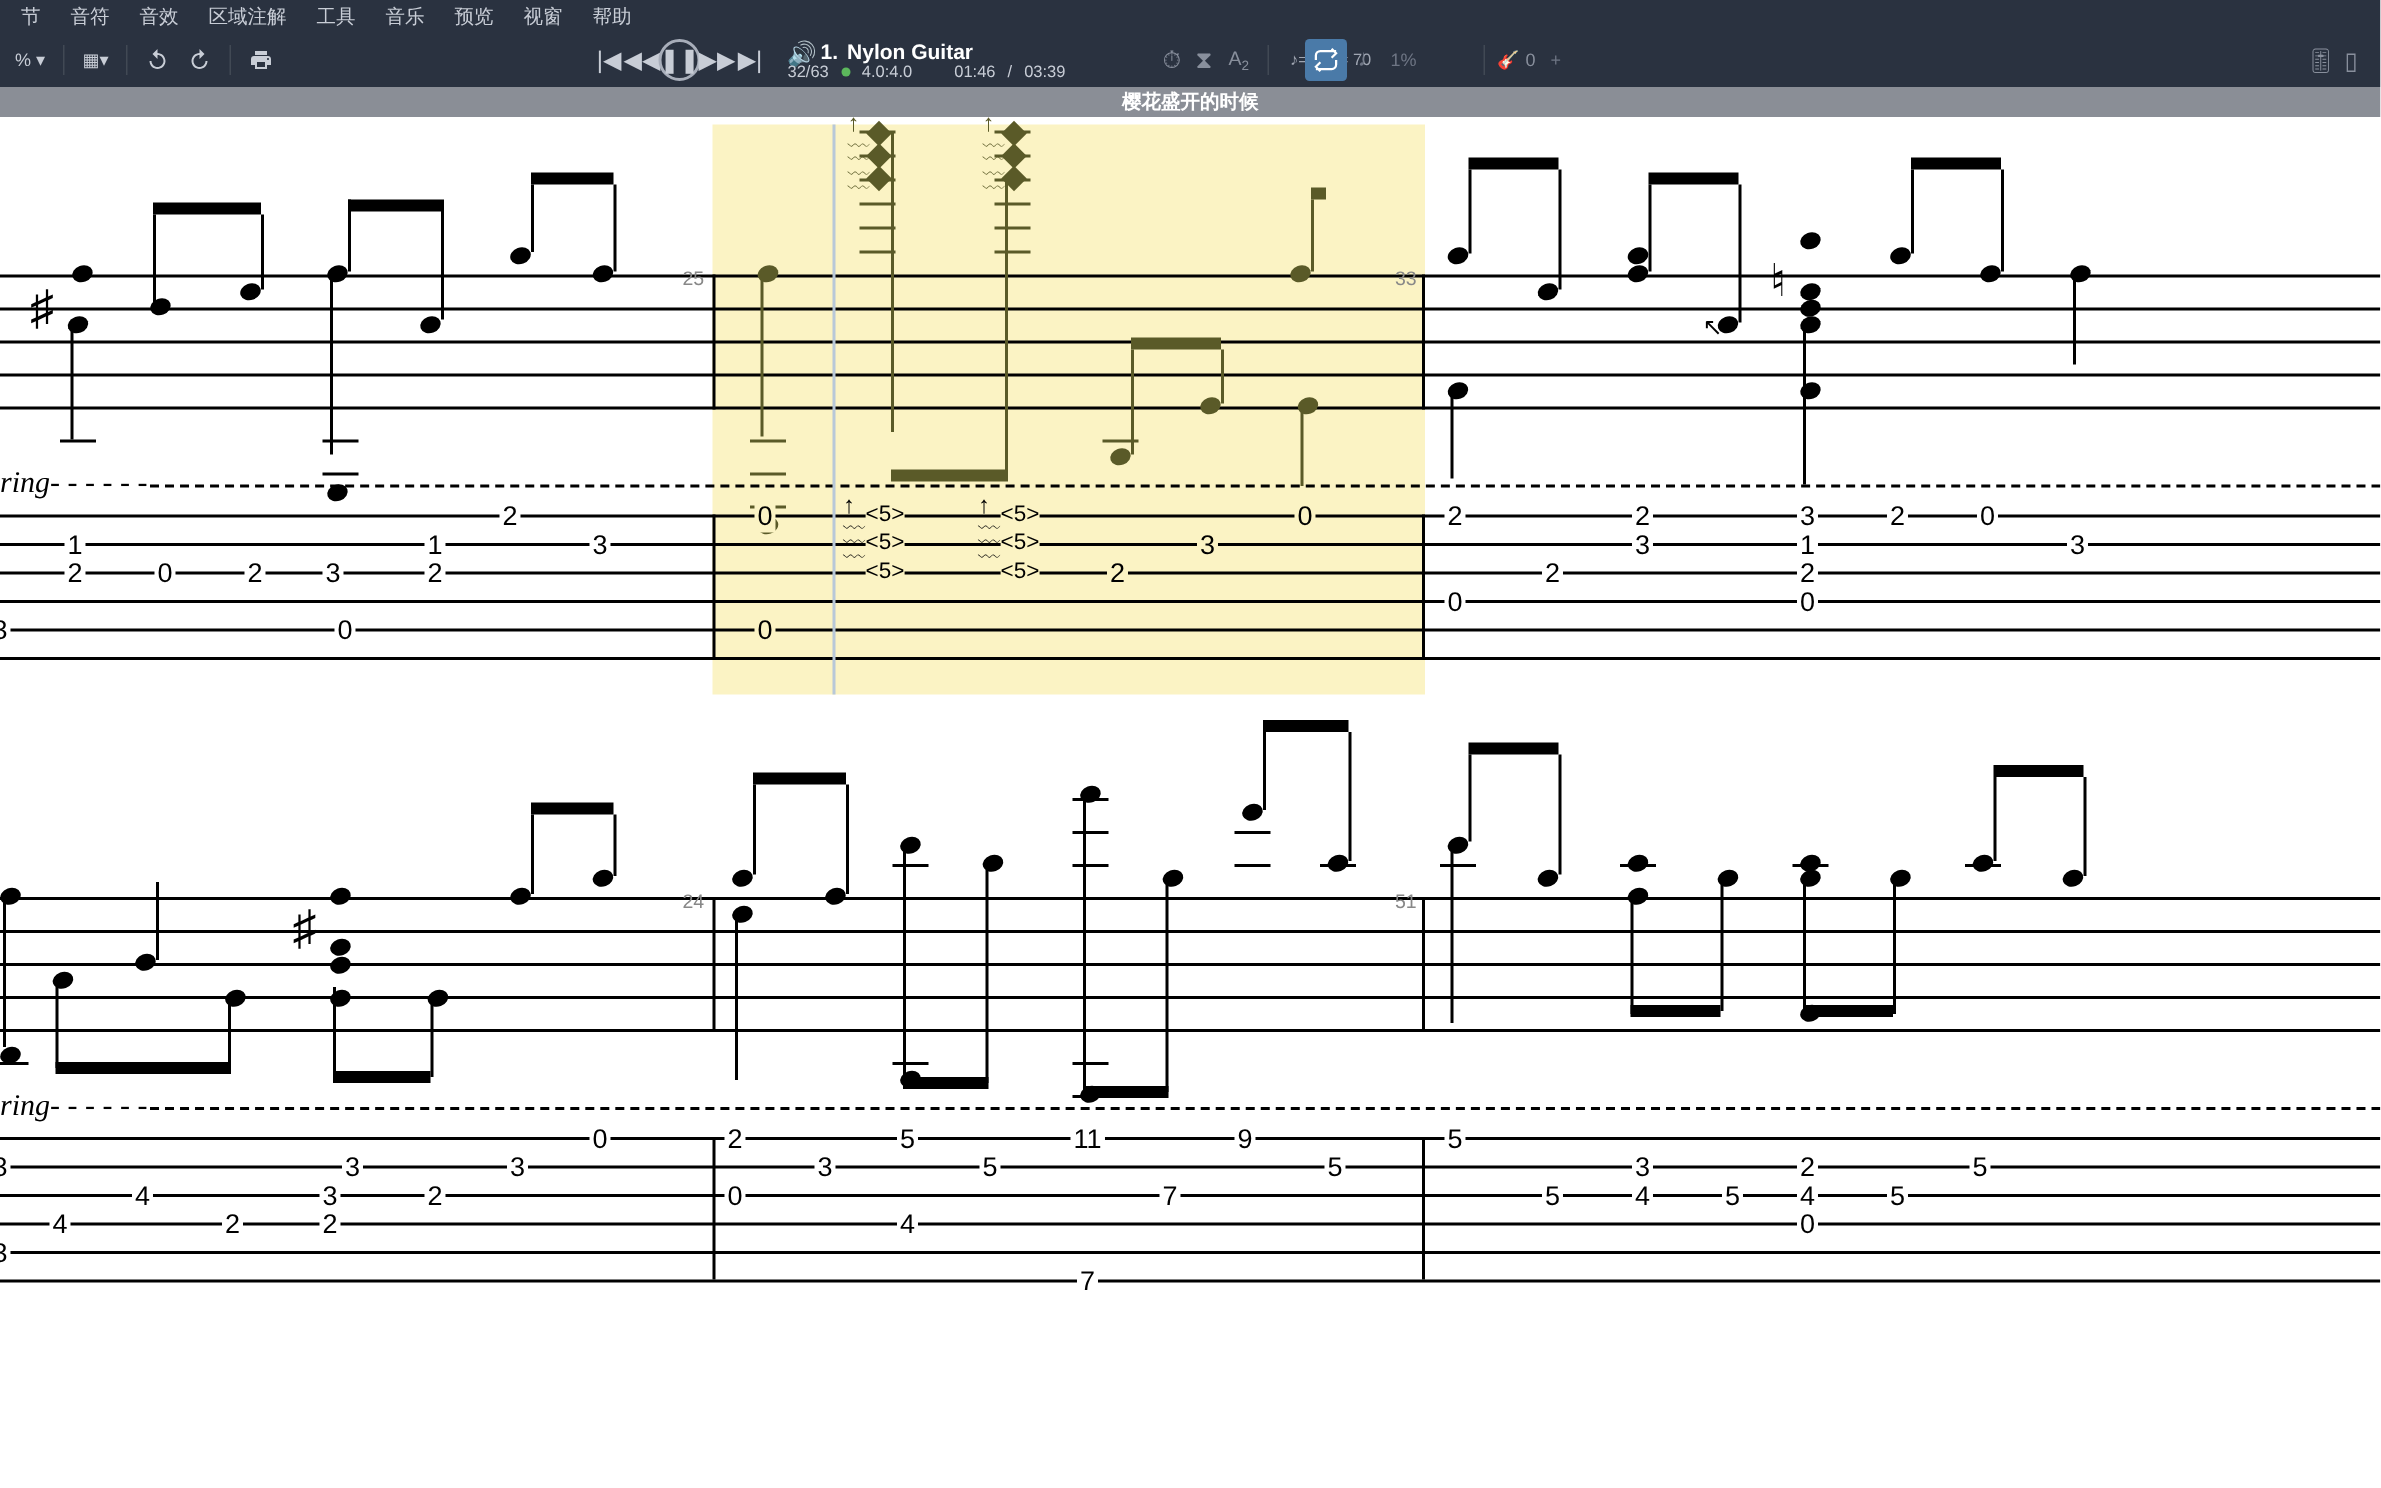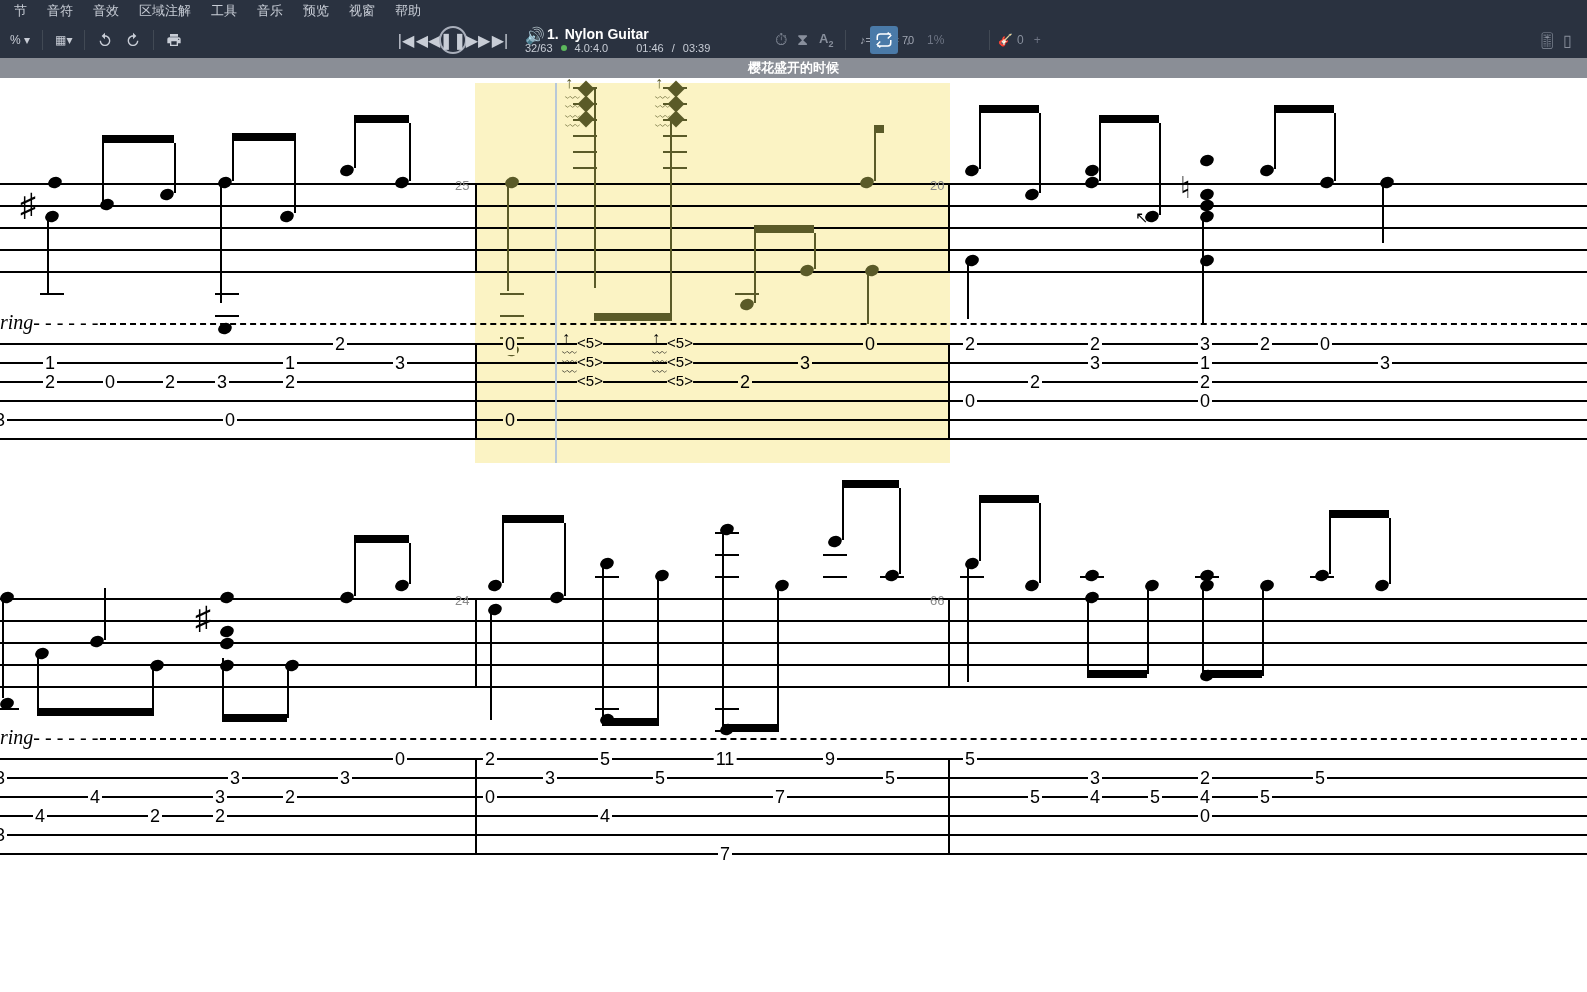--- a/index.html
+++ b/index.html
@@ -145,21 +145,21 @@
       <span class="ts">4.0:4.0</span>
       <span class="time">01:46</span>
       <span style="color:#c8cdd6;">/</span>
       <span class="time" style="margin-left:0;">03:39</span>
     </div>
   </div>
 
   <div class="right-tools">
     <span class="rt-icon">⏱</span>
     <span class="rt-icon">⧗</span>
-    <span class="rt-icon" style="font-size:13px;font-weight:bold;"><span>A</span><sub style="font-size:9px;">2</sub></span>
+    <span class="rt-icon" style="font-size:13px;font-weight:normal;"><span>A</span><sub style="font-size:9px;">2</sub></span>
     <div class="tool-sep"></div>
     <div class="tempo-block">
       <span>♪=♪</span>
       <span>♩= 70</span>
     </div>
   </div>
 
   <div class="loop-btn">
     <svg viewBox="0 0 24 24" stroke-width="2">
         <path d="M17 2l4 4-4 4M3 12V8a4 4 0 014-4h14M7 22l-4-4 4-4M21 12v4a4 4 0 01-4 4H3"></path>
@@ -190,21 +190,21 @@
 
 <div class="score">
 
   <div class="staff-system system1">
     <div class="highlight"></div>
     <div class="playhead"></div>
     <div class="ring-label"><span>ring</span>- - - - - -</div>
     <div class="ring-dash" style="left:100px;"></div>
 
     <span class="barnum" style="left:455px;top:95px;">25</span>
-    <span class="barnum" style="left:930px;top:95px;">20</span>
+    <span class="barnum" style="left:930px;top:95px;">33</span>
 
     <span class="cursor-icon" style="left:1135px;top:125px;">↖</span>
 
     <div class="staff">
       <div class="staff-line" style="top:0;"></div>
       <div class="staff-line" style="top:22px;"></div>
       <div class="staff-line" style="top:44px;"></div>
       <div class="staff-line" style="top:66px;"></div>
       <div class="staff-line" style="top:88px;"></div>
       <div class="barline" style="left:475px;"></div>
@@ -362,21 +362,21 @@
           <span class="harm hl" style="left: 680px; top: 29px;">&lt;5&gt;</span>
         </div>
     </div>
   </div>
 
   <div class="staff-system system2">
     <div class="ring-label"><span>ring</span>- - - - - -</div>
     <div class="ring-dash" style="left:100px;"></div>
 
     <span class="barnum" style="left:455px;top:95px;">24</span>
-    <span class="barnum" style="left:930px;top:95px;">66</span>
+    <span class="barnum" style="left:930px;top:95px;">51</span>
 
     <div class="staff">
       <div class="staff-line" style="top:0;"></div>
       <div class="staff-line" style="top:22px;"></div>
       <div class="staff-line" style="top:44px;"></div>
       <div class="staff-line" style="top:66px;"></div>
       <div class="staff-line" style="top:88px;"></div>
       <div class="barline" style="left:475px;"></div>
       <div class="barline" style="left:948px;"></div>
 

